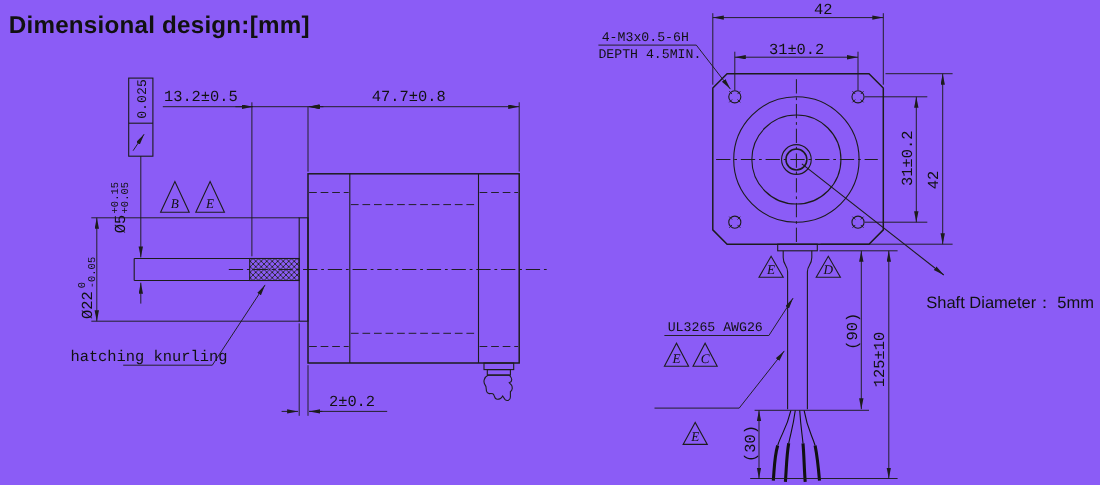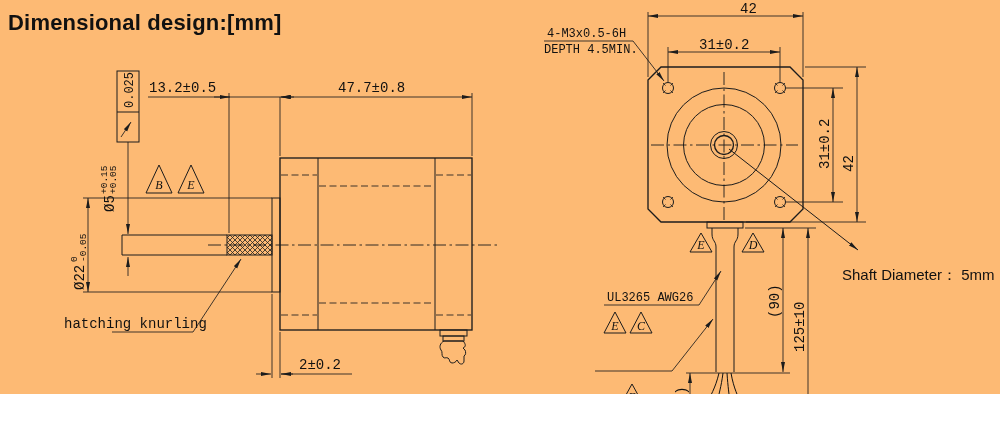--- a/index.html
+++ b/index.html
@@ -1,16 +1,16 @@
 <!DOCTYPE html>
 <html><head>
 <meta charset="utf-8">
 <style>
   html,body { margin:0; padding:0; background:#ffffff; }
-  .sheet { position:relative; width:1000px; height:394px; background:#fdba74; overflow:hidden; }
+  .sheet { position:relative; width:1000px; height:441px; background:#8b5cf6; overflow:hidden; }
   .title { position:absolute; left:8px; top:10px; font:bold 22px "Liberation Sans", sans-serif; color:#111; letter-spacing:0.2px; }
   svg { position:absolute; left:0; top:0; }
   .ln    { stroke:#1c1c1c; stroke-width:1; fill:none; }
   .thin  { stroke-width:0.85; }
   .thick { stroke-width:1.35; }
   .dash  { stroke-dasharray:7 3.5; }
   .cl    { stroke-dasharray:13 3.5 2.5 3.5; stroke-width:0.9; }
   text   { fill:#111; }
   .dim   { font:14px "Liberation Mono", "DejaVu Sans Mono", monospace; }
   .dimS  { font:12px "Liberation Mono", "DejaVu Sans Mono", monospace; }

